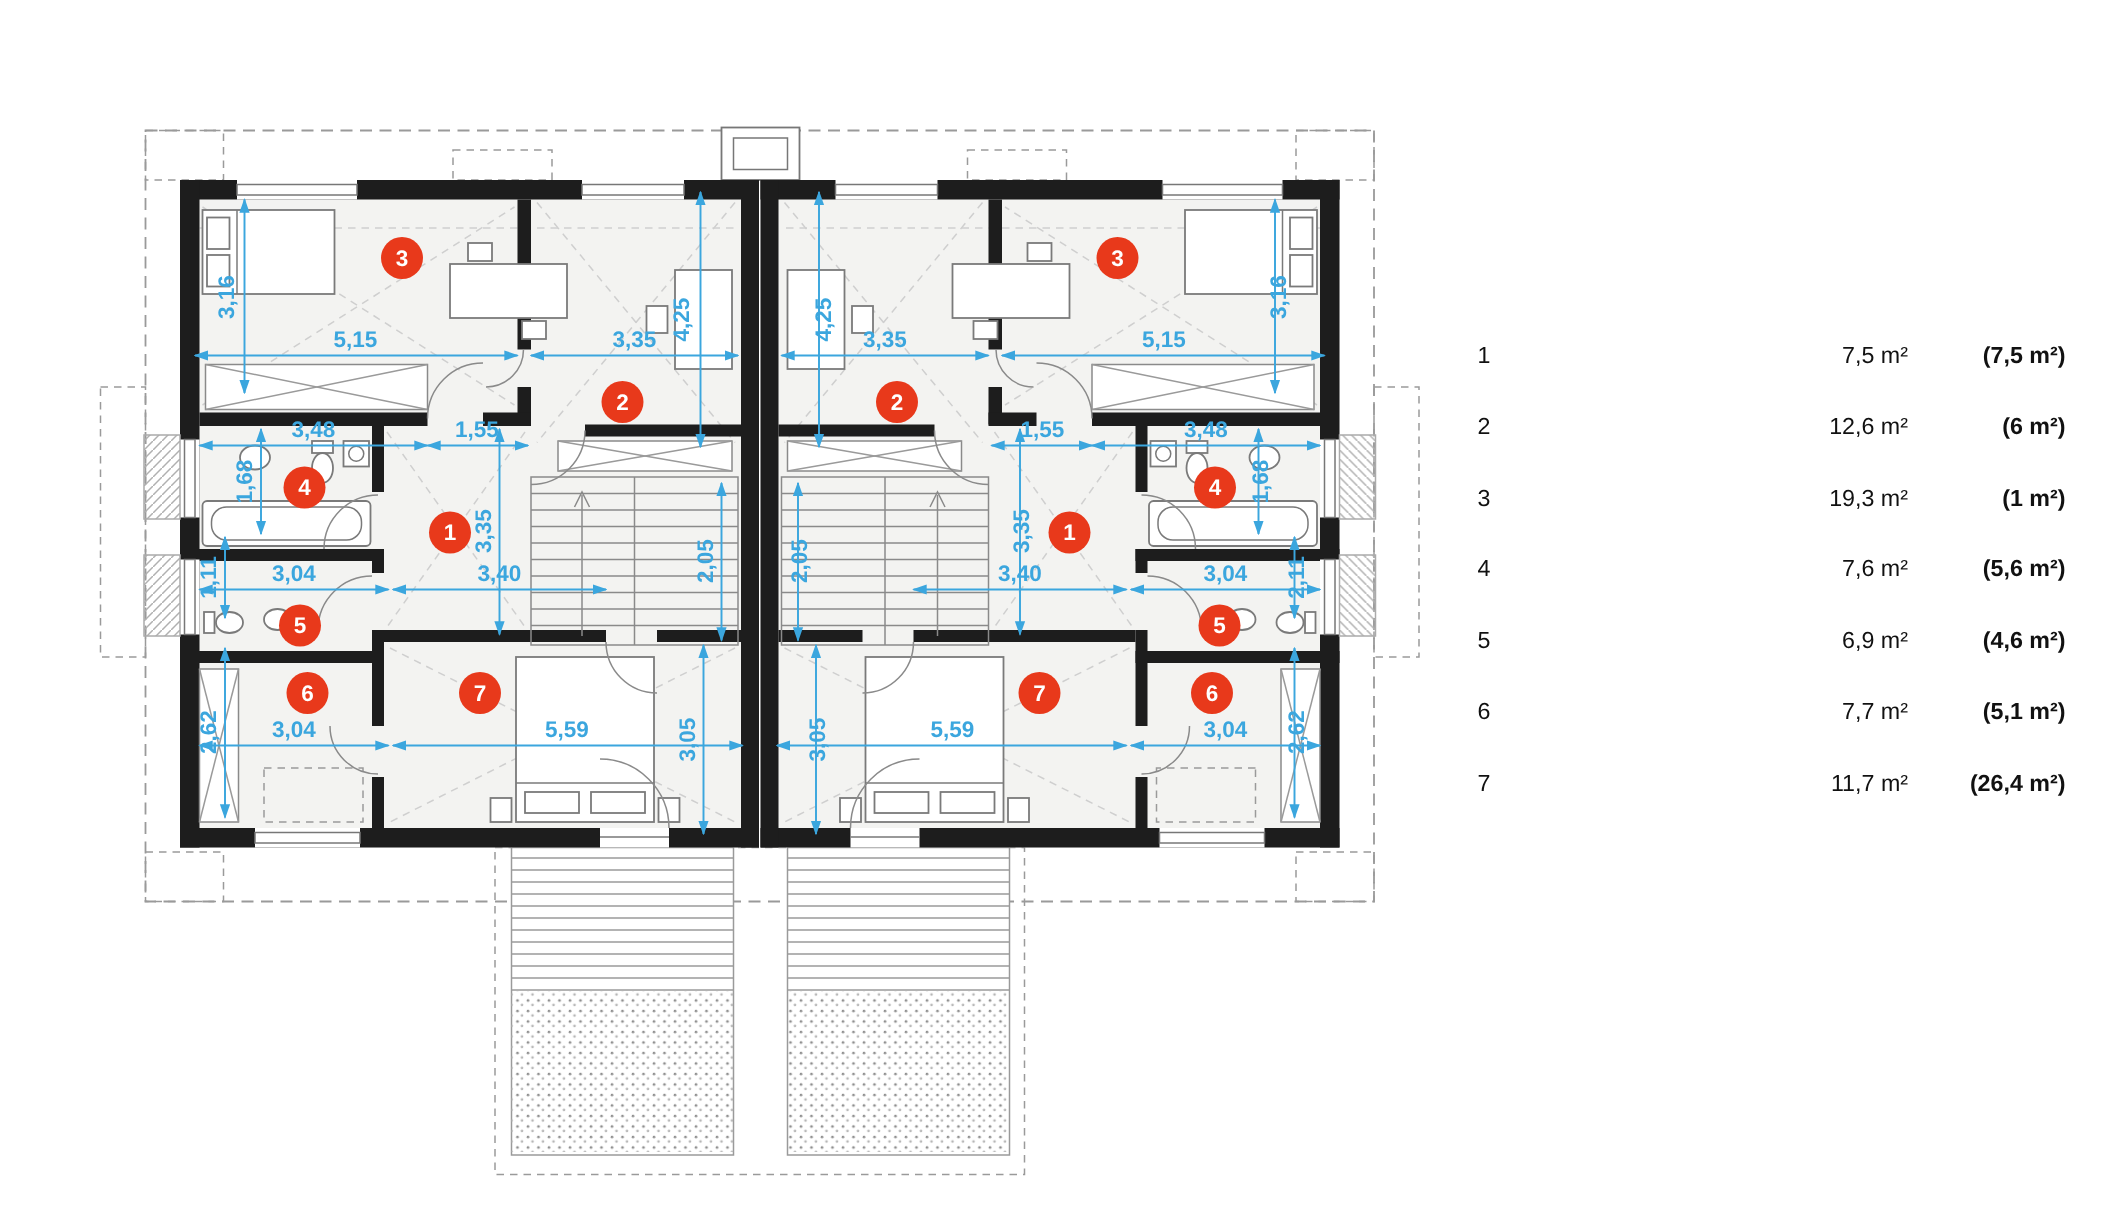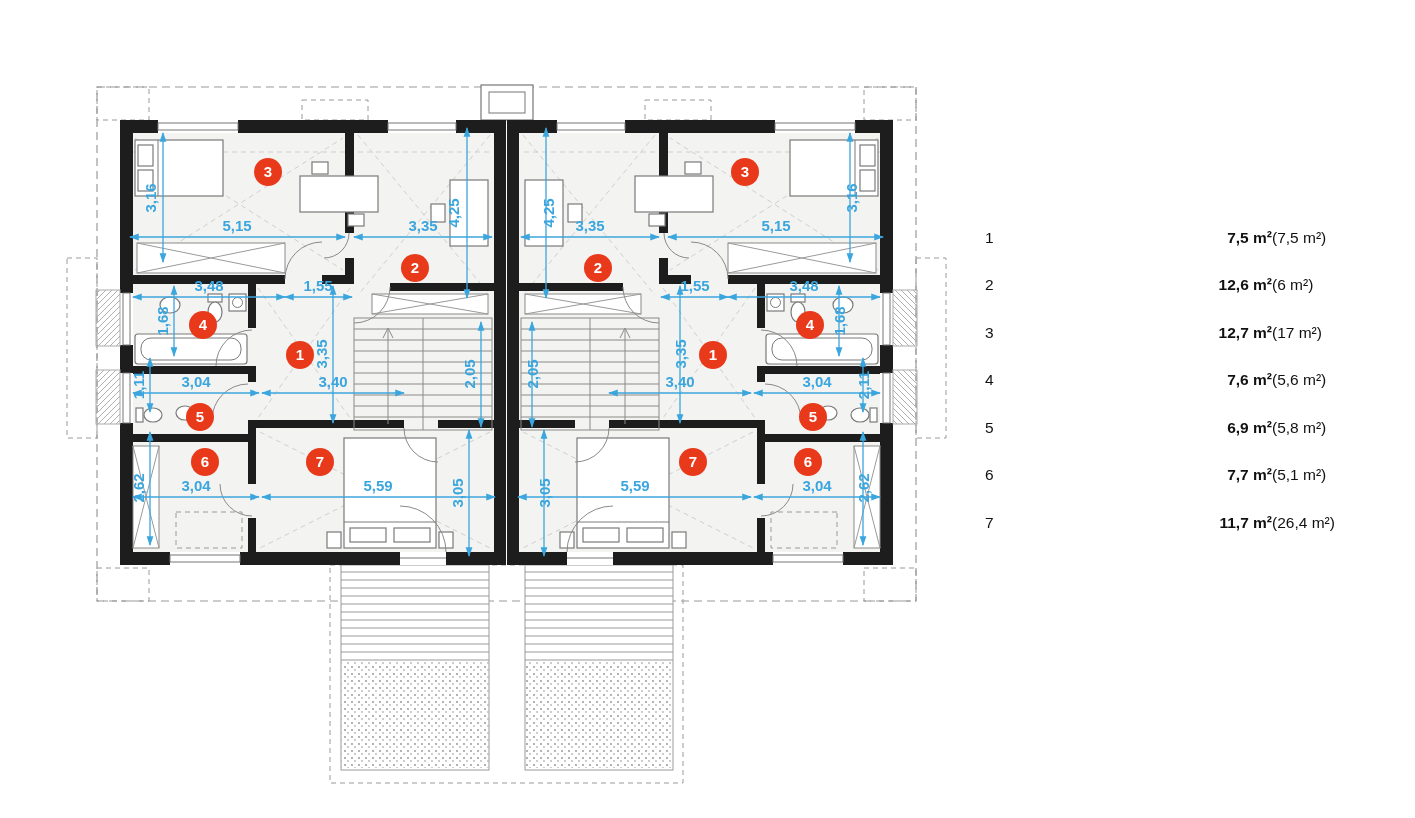--- a/index.html
+++ b/index.html
@@ -27,22 +27,22 @@
   .chim{stroke:#777;fill:#ffffff;stroke-width:1.2;}
   .win{fill:#ffffff;}
   .winf{fill:none;stroke:#777;stroke-width:1;}
   .terr{stroke:#9a9a9a;fill:#ffffff;stroke-width:1;}
 
   
   .legend{position:absolute;left:985px;top:214px;width:392px;}
   .legend-row{display:grid;grid-template-columns:36px 1fr 105px;
               height:47.5px;align-items:center;font-size:15.5px;color:#111;}
   .lnum{font-weight:400;}
-  .larea{text-align:right;font-weight:bold;}
-  .lalt{font-weight:normal;}
+  .larea{text-align:right;font-weight:normal;}
+  .lalt{text-align:right;font-weight:bold;}
 </style>
 </head>
 <body>
 
 <div class="stage">
 
 <svg width="1415" height="818" viewBox="0 0 1415 818" xmlns="http://www.w3.org/2000/svg" xmlns:xlink="http://www.w3.org/1999/xlink">
 
   <defs>
     <marker id="ar" viewBox="0 0 10 10" refX="9" refY="5" markerWidth="7.5" markerHeight="7.5" orient="auto-start-reverse">
@@ -344,32 +344,32 @@
     <span class="larea">7,5 m²</span>
     <span class="lalt">(7,5 m²)</span>
   </div>
   <div class="legend-row">
     <span class="lnum">2</span>
     <span class="larea">12,6 m²</span>
     <span class="lalt">(6 m²)</span>
   </div>
   <div class="legend-row">
     <span class="lnum">3</span>
-    <span class="larea">12,7 m²</span>
-    <span class="lalt">(17 m²)</span>
+    <span class="larea">19,3 m²</span>
+    <span class="lalt">(1 m²)</span>
   </div>
   <div class="legend-row">
     <span class="lnum">4</span>
     <span class="larea">7,6 m²</span>
     <span class="lalt">(5,6 m²)</span>
   </div>
   <div class="legend-row">
     <span class="lnum">5</span>
     <span class="larea">6,9 m²</span>
-    <span class="lalt">(5,8 m²)</span>
+    <span class="lalt">(4,6 m²)</span>
   </div>
   <div class="legend-row">
     <span class="lnum">6</span>
     <span class="larea">7,7 m²</span>
     <span class="lalt">(5,1 m²)</span>
   </div>
   <div class="legend-row">
     <span class="lnum">7</span>
     <span class="larea">11,7 m²</span>
     <span class="lalt">(26,4 m²)</span>

